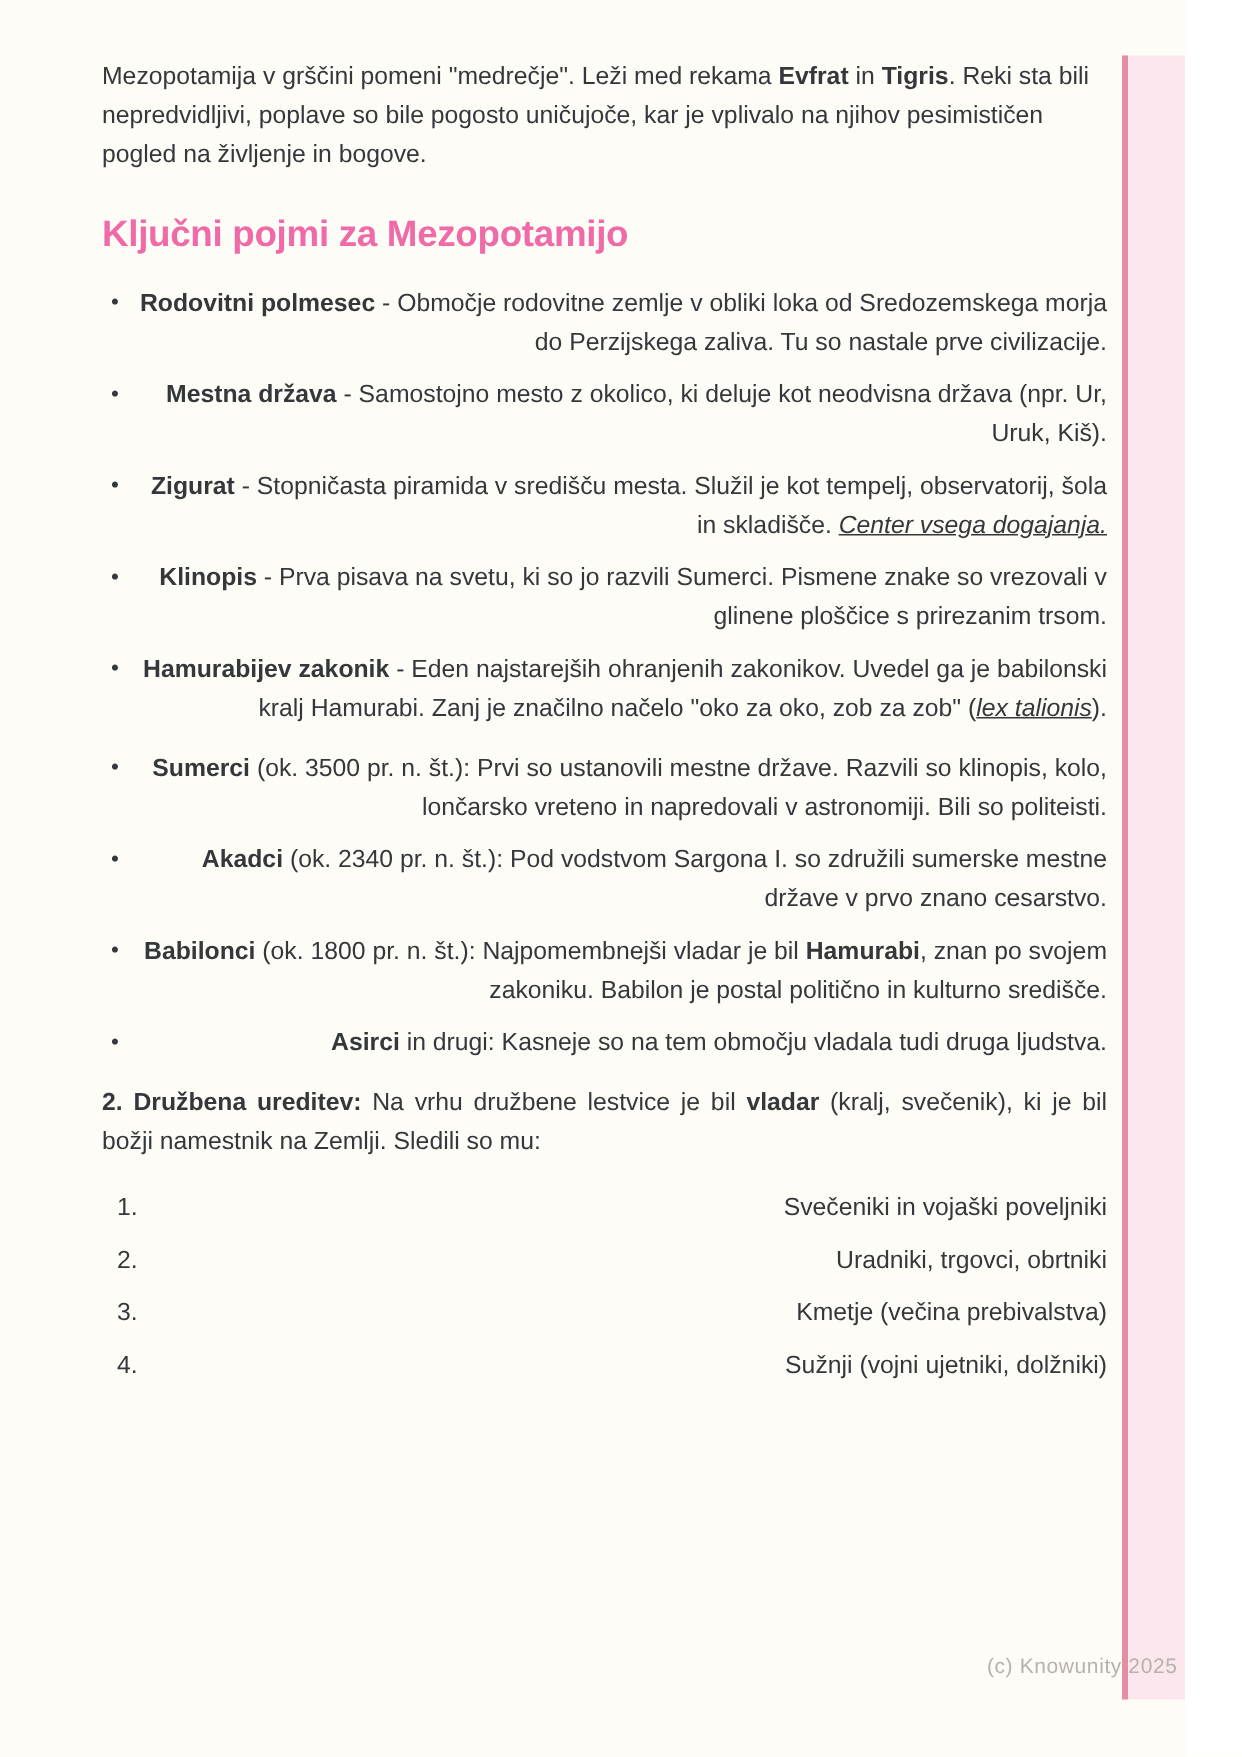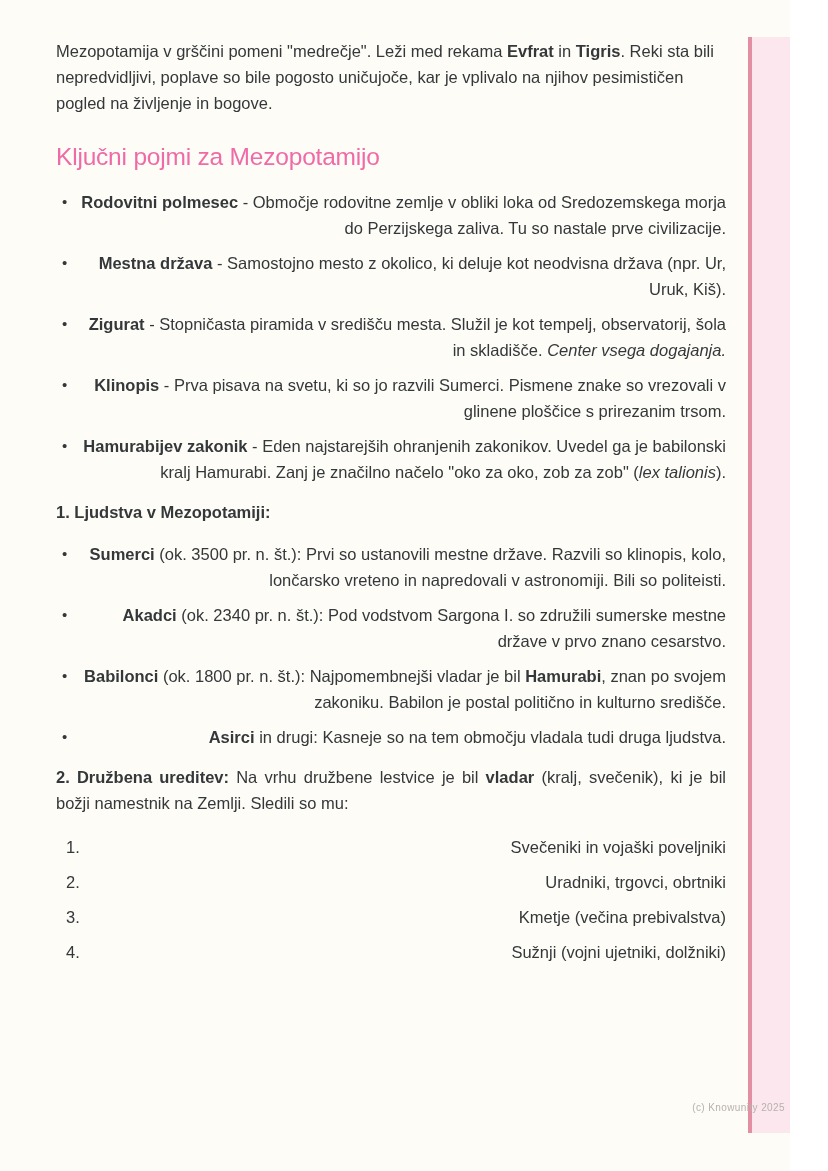--- a/index.html
+++ b/index.html
@@ -18,50 +18,50 @@
     position: absolute; left: 790px; top: 0; width: 38px; height: 1171px;
     background: #ffffff; z-index: 0;
   }
   .stripe {
     position: absolute; left: 748px; top: 37px; width: 38px; height: 1096px;
     background: #fbe7ed; border-left: 4px solid #e28fa4; z-index: 1;
   }
 
   
   .content {
-    position: absolute; left: 56px; top: 38px; width: 670px; z-index: 2;
+    position: absolute; left: 68px; top: 38px; width: 670px; z-index: 2;
     font-size: 16.5px; line-height: 26px;
   }
   .para { margin: 0 0 22px 0; }
   .para.justify { text-align: justify; margin-bottom: 18px; }
   .sec-heading {
-    font-size: 24.5px; line-height: 29px; font-weight: 400;
+    font-size: 24.5px; line-height: 29px; font-weight: 700;
     color: #ef6aa6; letter-spacing: -0.2px;
     margin: 26px 0 18px 0;
   }
   .subheading { margin: 0 0 16px 0; font-weight: 700; }
 
   ul.bullets { list-style: none; margin: 0 0 14px 0; padding: 0; }
   ul.bullets li { display: flex; margin: 0 0 9px 0; padding-left: 6px; }
   ul.bullets li:last-child { margin-bottom: 0; }
   .bullet-marker { flex: none; width: 18px; font-size: 15px; }
   .li-body { flex: 1; text-align: right; }
 
   .numbered { margin: 0 0 0 0; padding: 0; }
   .num-item { display: flex; margin: 0 0 9px 0; padding-left: 10px; }
   .item-number { flex: none; margin-right: 6px; }
 
   .footer-credit {
     position: absolute; left: 0; top: 1102px; width: 785px;
-    text-align: right; font-size: 10px; letter-spacing: 0.4px;
+    text-align: right; font-size: 14px; letter-spacing: 0.4px;
     color: #b8b1ad; z-index: 3;
   }
 
   b, .b { font-weight: 700; }
-  i, .i { font-style: italic; }
+  i, .i { font-style: italic; text-decoration: underline; }
 </style>
 </head>
 <body>
 
 <div class="page">
   <div class="white-margin"></div>
   <div class="stripe"></div>
 
   <div class="content" id="doc-body">
       <p class="para"><span>Mezopotamija v grščini pomeni "medrečje". Leži med rekama </span><span class="b">Evfrat</span><span> in </span><span class="b">Tigris</span><span>. Reki sta bili nepredvidljivi, poplave so bile pogosto uničujoče, kar je vplivalo na njihov pesimističen pogled na življenje in bogove.</span></p>
@@ -81,21 +81,20 @@
         </li>
         <li>
           <span class="bullet-marker">•</span>
           <span class="li-body"><span class="b">Klinopis</span><span> - Prva pisava na svetu, ki so jo razvili Sumerci. Pismene znake so vrezovali v glinene ploščice s prirezanim trsom.</span></span>
         </li>
         <li>
           <span class="bullet-marker">•</span>
           <span class="li-body"><span class="b">Hamurabijev zakonik</span><span> - Eden najstarejših ohranjenih zakonikov. Uvedel ga je babilonski kralj Hamurabi. Zanj je značilno načelo "oko za oko, zob za zob" (</span><span class="i">lex talionis</span><span>).</span></span>
         </li>
       </ul>
-      <p class="para subheading"><span class="b">1. Ljudstva v Mezopotamiji:</span></p>
       <ul class="bullets">
         <li>
           <span class="bullet-marker">•</span>
           <span class="li-body"><span class="b">Sumerci</span><span> (ok. 3500 pr. n. št.): Prvi so ustanovili mestne države. Razvili so klinopis, kolo, lončarsko vreteno in napredovali v astronomiji. Bili so politeisti.</span></span>
         </li>
         <li>
           <span class="bullet-marker">•</span>
           <span class="li-body"><span class="b">Akadci</span><span> (ok. 2340 pr. n. št.): Pod vodstvom Sargona I. so združili sumerske mestne države v prvo znano cesarstvo.</span></span>
         </li>
         <li>

